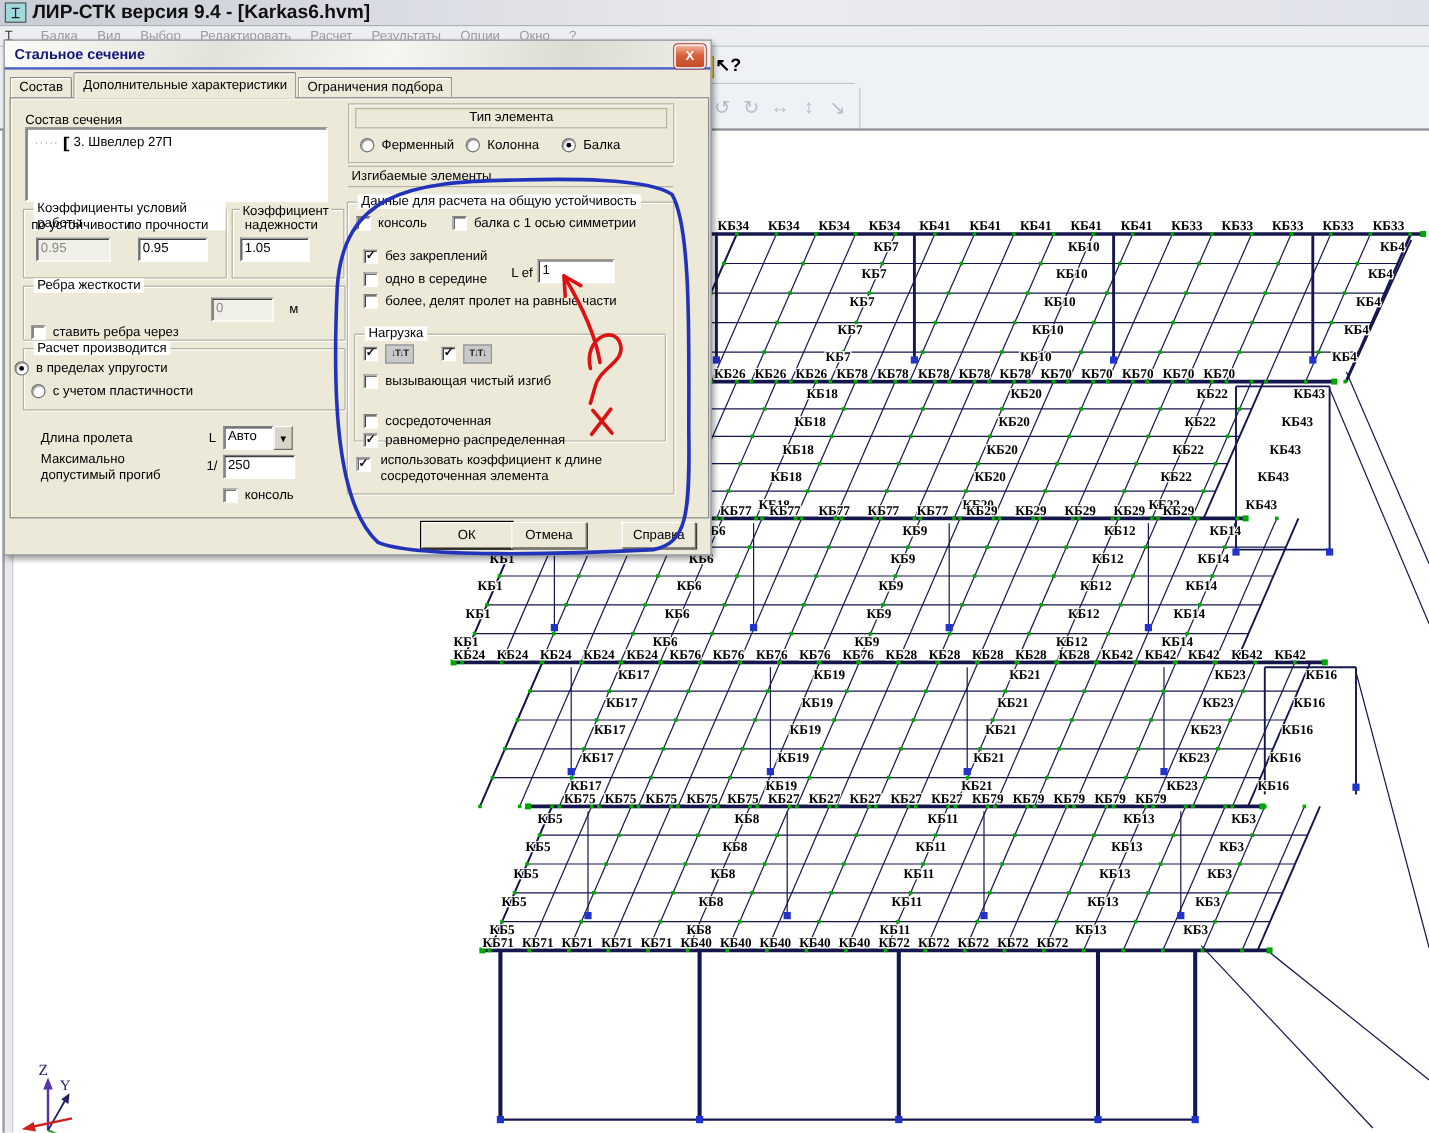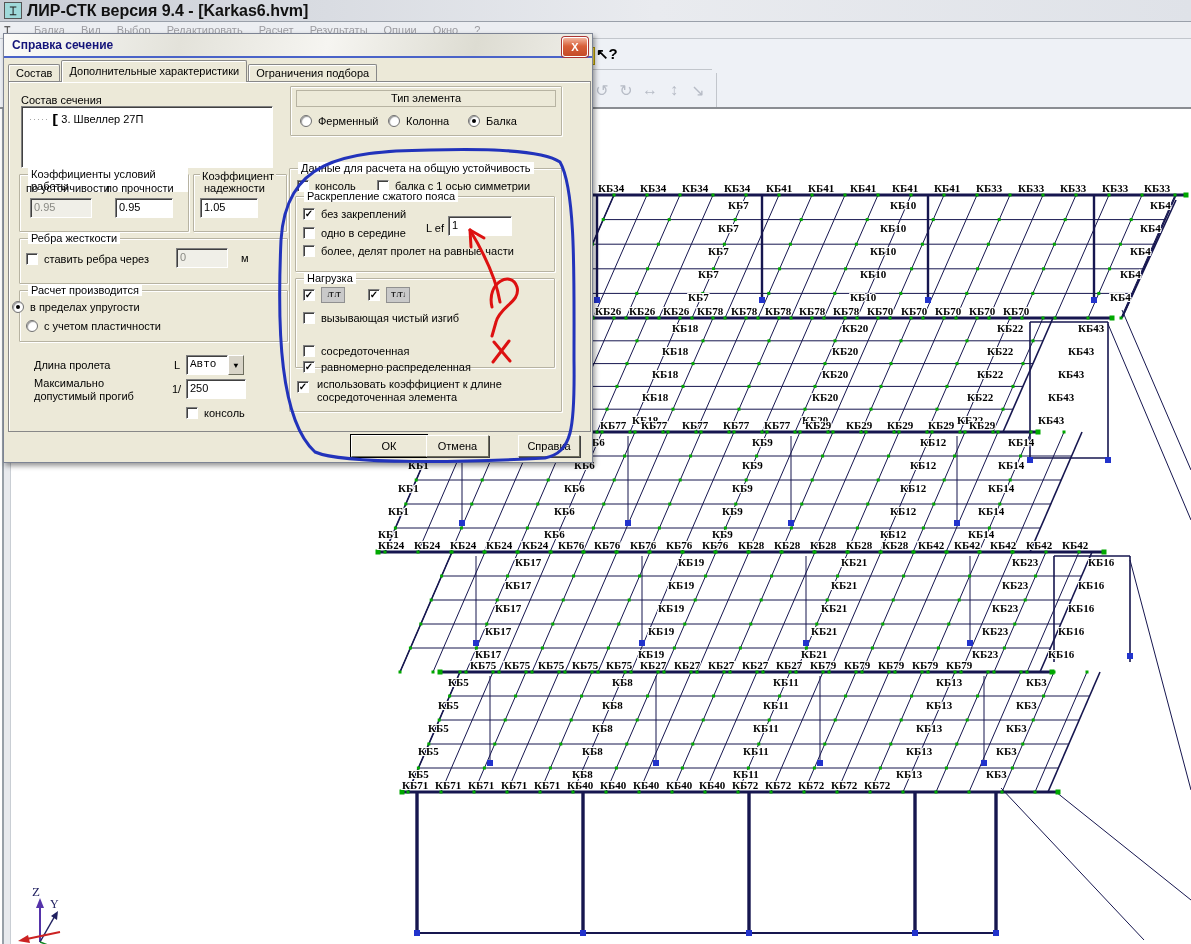--- a/index.html
+++ b/index.html
@@ -62,21 +62,21 @@
     box-shadow:inset 1px 1px 0 #404040;display:flex;align-items:center;justify-content:center;
     font-size:10px;font-weight:bold;line-height:1;box-sizing:border-box;}
   .rad{width:12px;height:12px;border-radius:50%;background:#fff;border:1px solid #707070;
     box-shadow:inset 1px 1px 1px #999;display:flex;align-items:center;justify-content:center;box-sizing:border-box;}
   .rad .dot{width:4px;height:4px;border-radius:50%;background:#000;}
   .lbl{position:absolute;white-space:nowrap;}
   .btn{position:absolute;height:22px;background:#ece9d8;border:1px solid;
     border-color:#fff #6d6d5e #6d6d5e #fff;box-shadow:1px 1px 0 #404040;
     display:flex;align-items:center;justify-content:center;font-size:11px;box-sizing:border-box;}
   .btn.default{outline:1px solid #000;}
-  .combo{position:absolute;display:flex;font-family:Liberation Mono, monospace;}
+  .combo{position:absolute;display:flex;}
   .combo .val{width:42px;}
   .combo .drop{width:16px;height:20px;background:#d8d4c8;border:1px solid;border-color:#fff #6d6d5e #6d6d5e #fff;
     display:flex;align-items:center;justify-content:center;font-size:8px;box-sizing:border-box;}
   .load-icon{width:22px;height:14px;background:#c9c9c9;border:1px solid #909090;
     font-size:8px;font-weight:bold;display:flex;align-items:center;justify-content:center;
     letter-spacing:-1px;line-height:1;color:#222;}
   .tree-item{display:flex;align-items:center;gap:4px;padding:4px 2px 0 4px;}
   .tree-dots{color:#999;font-size:9px;letter-spacing:1px;}
   .tree-glyph{font-weight:bold;font-size:13px;line-height:10px;transform:scaleX(1.3);}
   .overlay-svg{position:absolute;left:0;top:0;pointer-events:none;}
@@ -921,21 +921,21 @@
     <path d="M10,67 L20,61 L22,69 Z" fill="#cc2222"></path>
     <text x="24" y="22" font-size="13" font-family="Liberation Serif,serif" fill="#202060">Z</text>
     <text x="42" y="34" font-size="12" font-family="Liberation Serif,serif" fill="#202060">Y</text>
     <text x="62" y="80" font-size="12" font-family="Liberation Serif,serif" fill="#202060">X</text>
   </svg>
 </div>
 <div class="win-left-border"></div>
 
 <div class="dialog">
   <div class="dlg-title">
-    <span>Справка сечение</span>
+    <span>Стальное сечение</span>
   </div>
   <div class="dlg-close">X</div>
 
   <div class="tabs">
     <div class="tab">Состав</div>
     <div class="tab active">Дополнительные характеристики</div>
     <div class="tab">Ограничения подбора</div>
   </div>
   <div class="tabpage"></div>
 
@@ -957,21 +957,21 @@
   <div class="sunken" style="position:absolute;left:111px;top:164px;width:58px;height:20px">0.95</div>
 
   <div class="grp" style="left:189px;top:140px;width:92px;height:56px"></div>
   <div class="lbl" style="left:196px;top:136px;background:#ece9d8;padding:0 2px">Коэффициент</div>
   <div class="lbl" style="left:200px;top:148px">надежности</div>
   <div class="sunken" style="position:absolute;left:196px;top:164px;width:58px;height:20px">1.05</div>
 
   <div class="grp" style="left:15px;top:204px;width:267px;height:44px">
     <span class="grp-title">Ребра жесткости</span>
   </div>
-  <div class="cb-row" style="left:22px;top:218px">
+  <div class="cb-row" style="left:22px;top:236px">
     <span class="cbox"></span>
     <span>ставить ребра через</span>
   </div>
   <div class="sunken disabled" style="position:absolute;left:172px;top:214px;width:52px;height:20px">0</div>
   <div class="lbl" style="left:237px;top:218px">м</div>
 
   <div class="grp" style="left:15px;top:256px;width:267px;height:50px">
     <span class="grp-title">Расчет производится</span>
   </div>
   <div class="cb-row" style="left:8px;top:266px">
@@ -1009,36 +1009,34 @@
   <div class="cb-row" style="left:384px;top:80px">
     <span class="rad"></span>
     <span>Колонна</span>
   </div>
   <div class="cb-row" style="left:464px;top:80px">
     <span class="rad">
         <span class="dot"></span>
       </span>
     <span>Балка</span>
   </div>
+  <div class="lbl" style="left:286px;top:104px;width:268px;border-top:1px solid #b7b3a2;border-bottom:1px solid #b7b3a2;height:16px;line-height:16px;padding-left:3px">Изгибаемые элементы</div>
 
   <div class="grp" style="left:285px;top:134px;width:271px;height:242px">
     <span class="grp-title">Данные для расчета на общую устойчивость</span>
   </div>
   <div class="cb-row" style="left:293px;top:145px">
     <span class="cbox"></span>
     <span>консоль</span>
   </div>
   <div class="cb-row" style="left:373px;top:145px">
     <span class="cbox"></span>
     <span>балка с 1 осью симметрии</span>
   </div>
 
-  <div class="grp" style="left:291px;top:162px;width:258px;height:74px">
-    <span class="grp-title">Раскрепление сжатого пояса</span>
-  </div>
   <div class="cb-row" style="left:299px;top:173px">
     <span class="cbox">✓</span>
     <span>без закреплений</span>
   </div>
   <div class="lbl" style="left:422px;top:188px">L ef</div>
   <div class="sunken" style="position:absolute;left:444px;top:182px;width:64px;height:20px">1</div>
   <div class="cb-row" style="left:299px;top:192px">
     <span class="cbox"></span>
     <span>одно в середине</span>
   </div>

